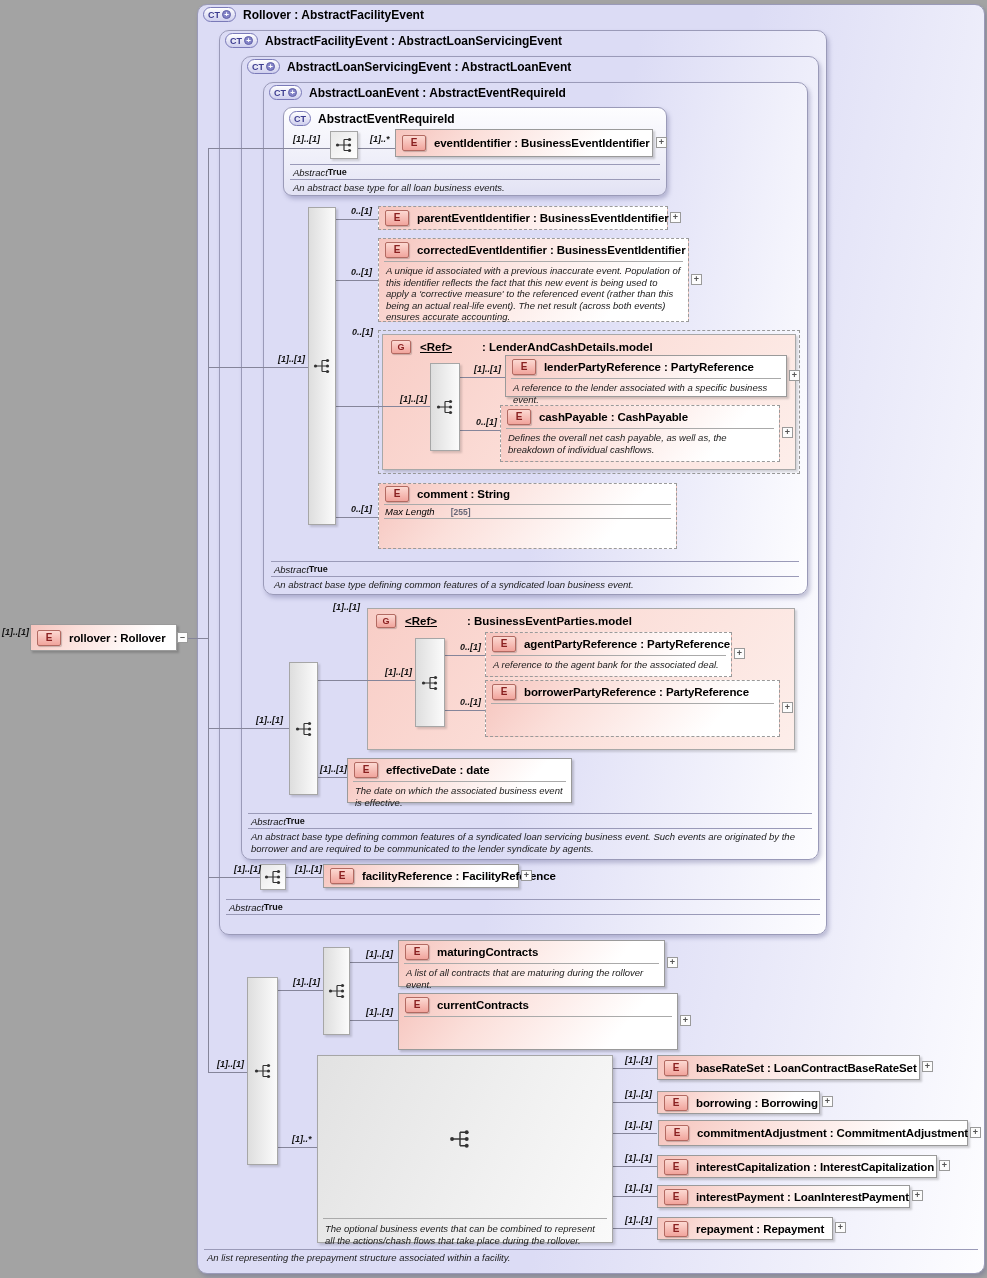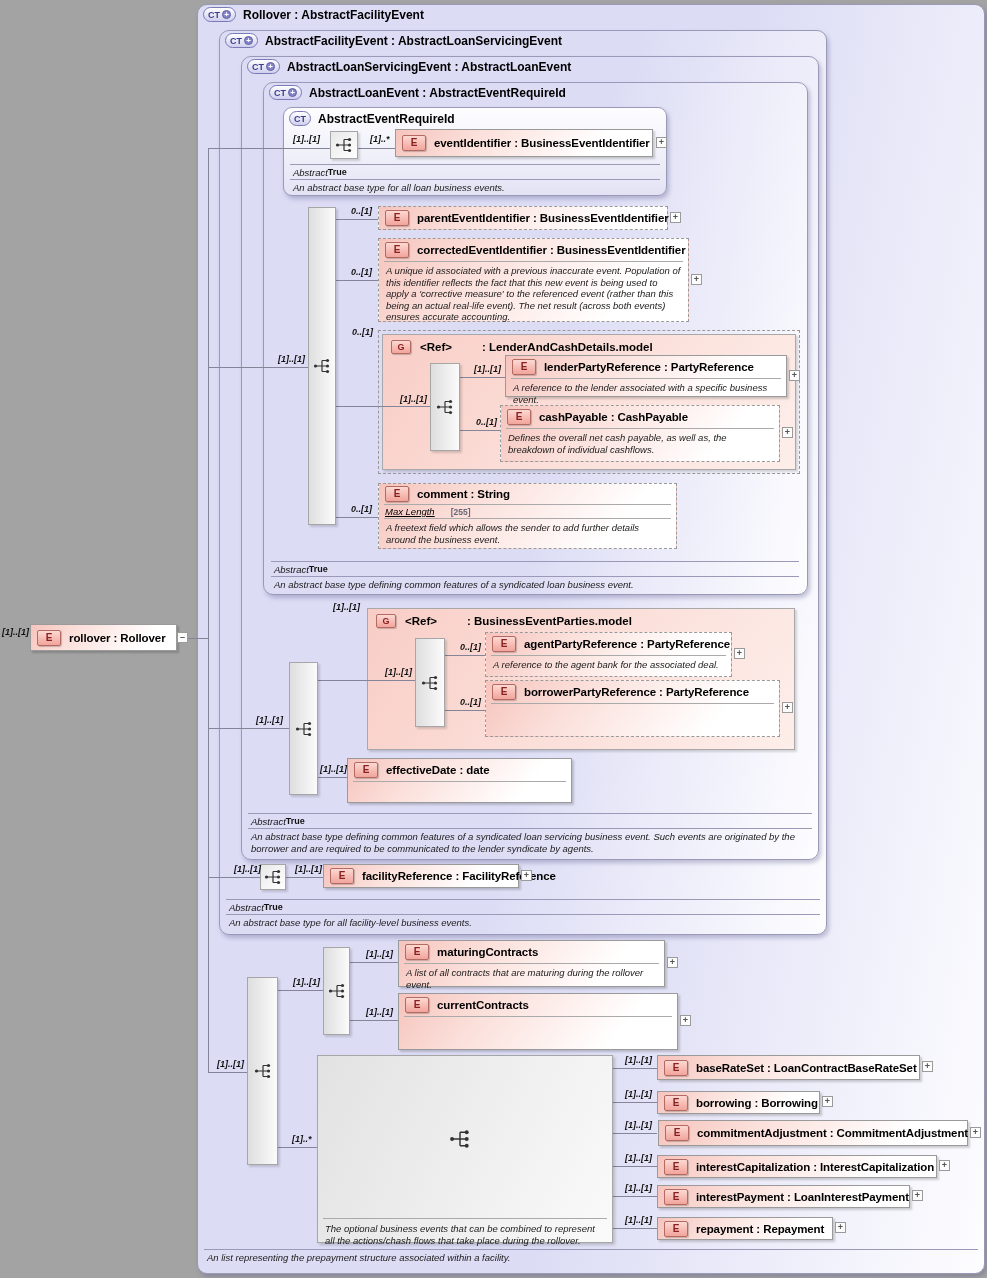--- a/index.html
+++ b/index.html
@@ -49,30 +49,30 @@
   .el-head { display:flex; align-items:center; gap:8px; padding:0 6px; height:22px;
              font-weight:bold; font-size:11.5px; color:#000; white-space:nowrap; letter-spacing:-0.1px; }
   .el.titleonly .el-head { height:100%; }
   .tag { flex:0 0 auto; width:24px; height:16px; border:1px solid #b26a62; border-radius:2px;
          background:linear-gradient(180deg,#fcd9d2,#f1a49c); color:#8a2020; font-size:10px;
          font-weight:bold; line-height:14px; text-align:center; box-shadow:1px 1px 1px rgba(0,0,0,.2); }
   .tag.small { width:20px; height:14px; line-height:12px; font-size:9px; }
   .el-sep { height:1px; background:#aaaaaa; margin:0 5px; }
   .el-desc { font-style:italic; font-size:9.5px; color:#1a1a1a; line-height:11.5px; padding:3px 6px 3px 7px; }
   .facet { display:flex; align-items:center; padding:1px 6px; height:13px; }
-  .facet .fname { font-style:italic; font-size:9.5px; color:#000;text-decoration:underline; }
+  .facet .fname { font-style:italic; font-size:9.5px; color:#000; }
   .facet .fv { font-size:8.5px; color:#667; margin-left:16px; font-weight:bold; }
 
   
   .gref-outer { position:absolute; border:1px dashed #999; }
   .gref { position:absolute; border:1px solid #a8a8a8;
           background:linear-gradient(125deg,#f8cdc6 0%,#fbdcd6 40%,#fdeeea 100%);
           box-shadow:2px 2px 2px rgba(0,0,0,.15); }
   .g-head { display:flex; align-items:center; padding:5px 8px 0 8px; font-weight:bold; font-size:11.5px; color:#000; white-space:nowrap; }
-  .g-head .gname { margin-left:9px; }
+  .g-head .gname { margin-left:9px;text-decoration:underline; }
   .g-head .gtype { margin-left:30px; }
 
   
   .pbox { position:absolute; width:11px; height:11px; border:1px solid #9a9a9a; background:#fcfcfc;
           color:#555; font-size:9px; line-height:9px; text-align:center; font-weight:bold; }
 </style>
 </head>
 <body>
 
 <div id="canvas">
@@ -301,21 +301,20 @@
     <div class="el-head" style="height:20px;">
         <span class="tag">E</span>
         <span>comment : String</span>
       </div>
     <div class="el-sep"></div>
     <div class="facet">
         <span class="fname">Max Length</span>
         <span class="fv">[255]</span>
       </div>
     <div class="el-sep"></div>
-    <div class="el-desc">A freetext field which allows the sender to add further details around the business event.</div>
   </div>
 
   <div class="el dashed" style="left:485px;top:632px;width:247px;height:45px;">
     <div class="el-head">
         <span class="tag">E</span>
         <span>agentPartyReference : PartyReference</span>
       </div>
     <div class="el-sep"></div>
     <div class="el-desc">A reference to the agent bank for the associated deal.</div>
   </div>
@@ -327,20 +326,21 @@
       </div>
     <div class="el-sep"></div>
   </div>
 
   <div class="el" style="left:347px;top:758px;width:225px;height:45px;">
     <div class="el-head">
         <span class="tag">E</span>
         <span>effectiveDate : date</span>
       </div>
     <div class="el-sep"></div>
+    <div class="el-desc">The date on which the associated business event is effective.</div>
   </div>
 
   <div class="el titleonly" style="left:323px;top:864px;width:196px;height:24px;">
     <div class="el-head">
         <span class="tag">E</span>
         <span>facilityReference : FacilityReference</span>
       </div>
   </div>
 
   <div class="el" style="left:398px;top:940px;width:267px;height:47px;">
@@ -476,21 +476,20 @@
     <div class="fdesc">An abstract base type defining common features of a syndicated loan servicing business event. Such events are originated by the borrower and are required to be communicated to the lender syndicate by agents.</div>
   </div>
 
   <div class="foot" style="left:226px;top:899px;width:594px;">
     <div class="fline"></div>
     <div class="frow">
         <span class="fab">Abstract</span>
         <span class="fval">True</span>
       </div>
     <div class="fline"></div>
-    <div class="fdesc">An abstract base type for all facility-level business events.</div>
   </div>
 
   <div class="foot" style="left:204px;top:1249px;width:774px;">
     <div class="fline"></div>
     <div class="fdesc">An list representing the prepayment structure associated within a facility.</div>
   </div>
 
 </div>
 
 </body></html>

